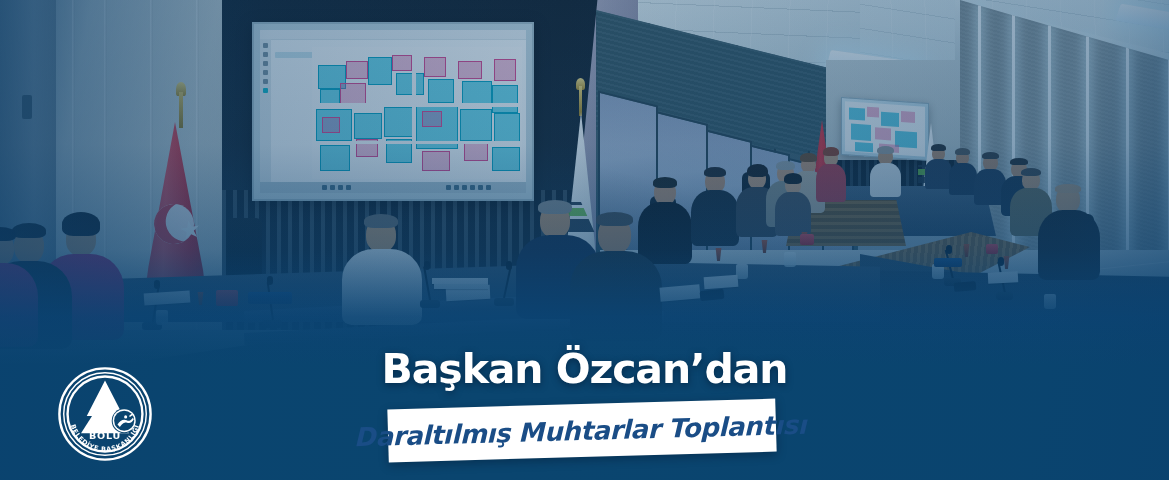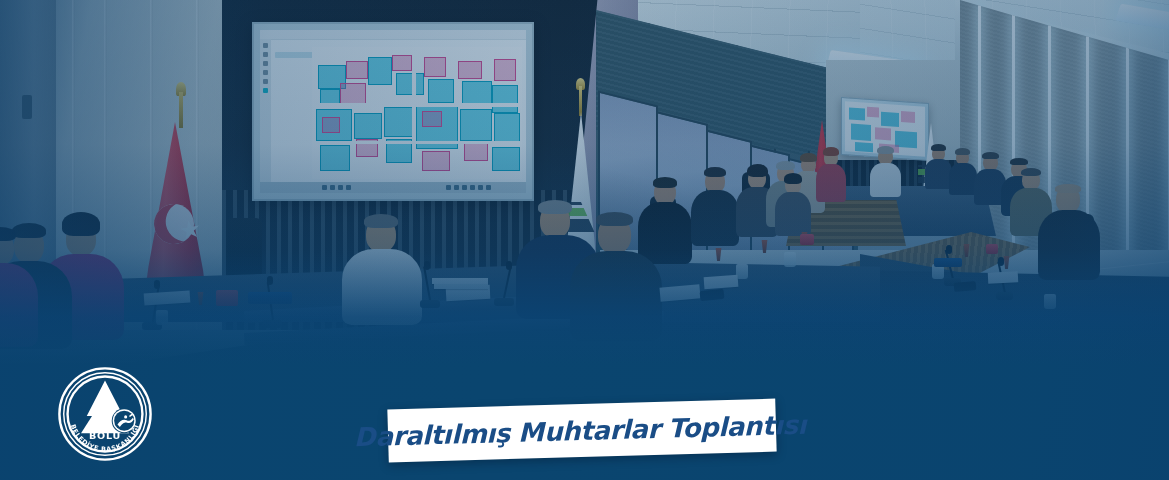--- a/index.html
+++ b/index.html
@@ -752,18 +752,19 @@
       <circle cx="143" cy="106" r="3.2" fill="#ffffff"></circle>
 
       <text x="100" y="152" fill="#ffffff" font-family="DejaVu Sans, sans-serif" font-size="20" font-weight="700" text-anchor="middle" letter-spacing="1.5">BOLU</text>
 
       <text fill="#ffffff" font-family="DejaVu Sans, sans-serif" font-size="13.5" font-weight="700" letter-spacing="1.2">
         <textPath href="#arcpath" startOffset="50%" text-anchor="middle">BELEDİYE BAŞKANLIĞI</textPath>
       </text>
     </svg>
   </div>
 
+  <div class="title">Başkan Özcan’dan</div>
 
   <div class="subbanner">
     <span class="subtext">Daraltılmış Muhtarlar Toplantısı</span>
   </div>
 
 </div>
 
 </body></html>

